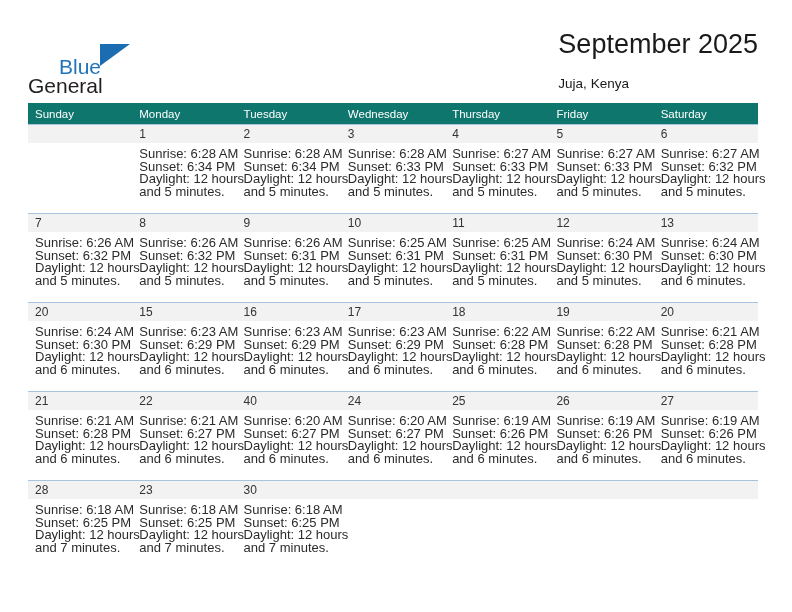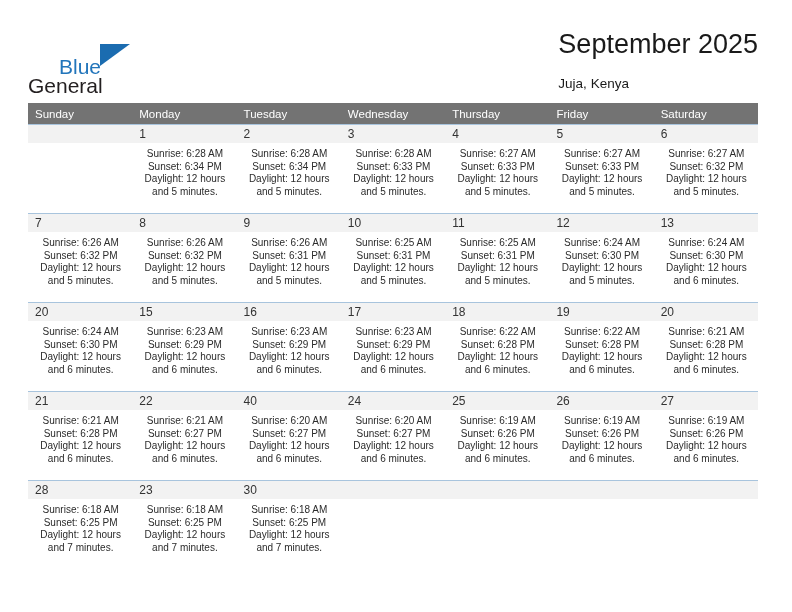--- a/index.html
+++ b/index.html
@@ -88,21 +88,21 @@
   
   .calendar {
     position: absolute;
     left: 28px;
     top: 103px;
     width: 730px;
     border-collapse: collapse;
     table-layout: fixed;
   }
   .calendar th {
-    background: #737373;
+    background: #0f766e;
     color: #ffffff;
     font-size: 11.5px;
     font-weight: normal;
     text-align: left;
     padding: 4px 0 4px 7px;
     height: 13px;
     border: none;
   }
   .calendar td {
     vertical-align: top;
@@ -123,24 +123,23 @@
     line-height: 18px;
     padding-left: 7px;
     font-size: 12px;
     color: #333333;
   }
   .daynum-band.empty {
     color: transparent;
   }
   .cell-body {
     padding: 5px 6px 0 7px;
-    font-size: 10px;
+    font-size: 13px;
     line-height: 12.6px;
     color: #2b2b2b;
-    text-align: center;
   }
   .cell-body div {
     white-space: nowrap;
   }
   .cell.blank .cell-body { visibility: hidden; }
 </style>
 </head>
 <body>
 
 <div class="page">

